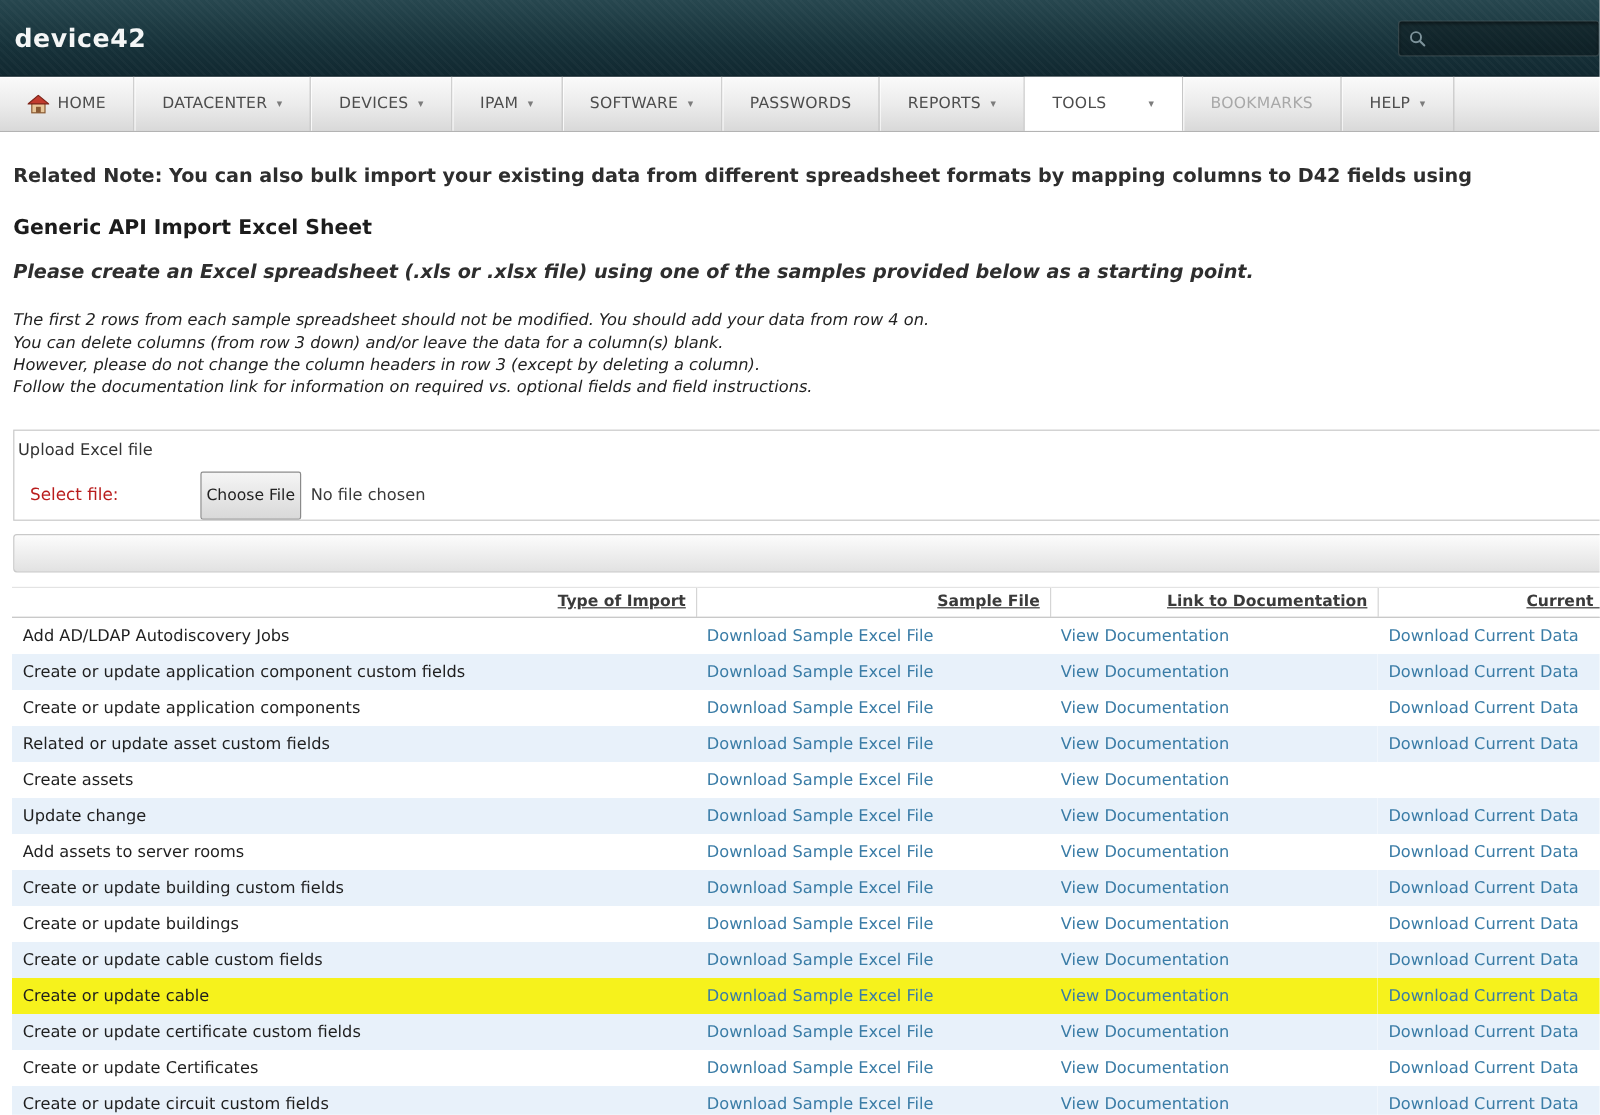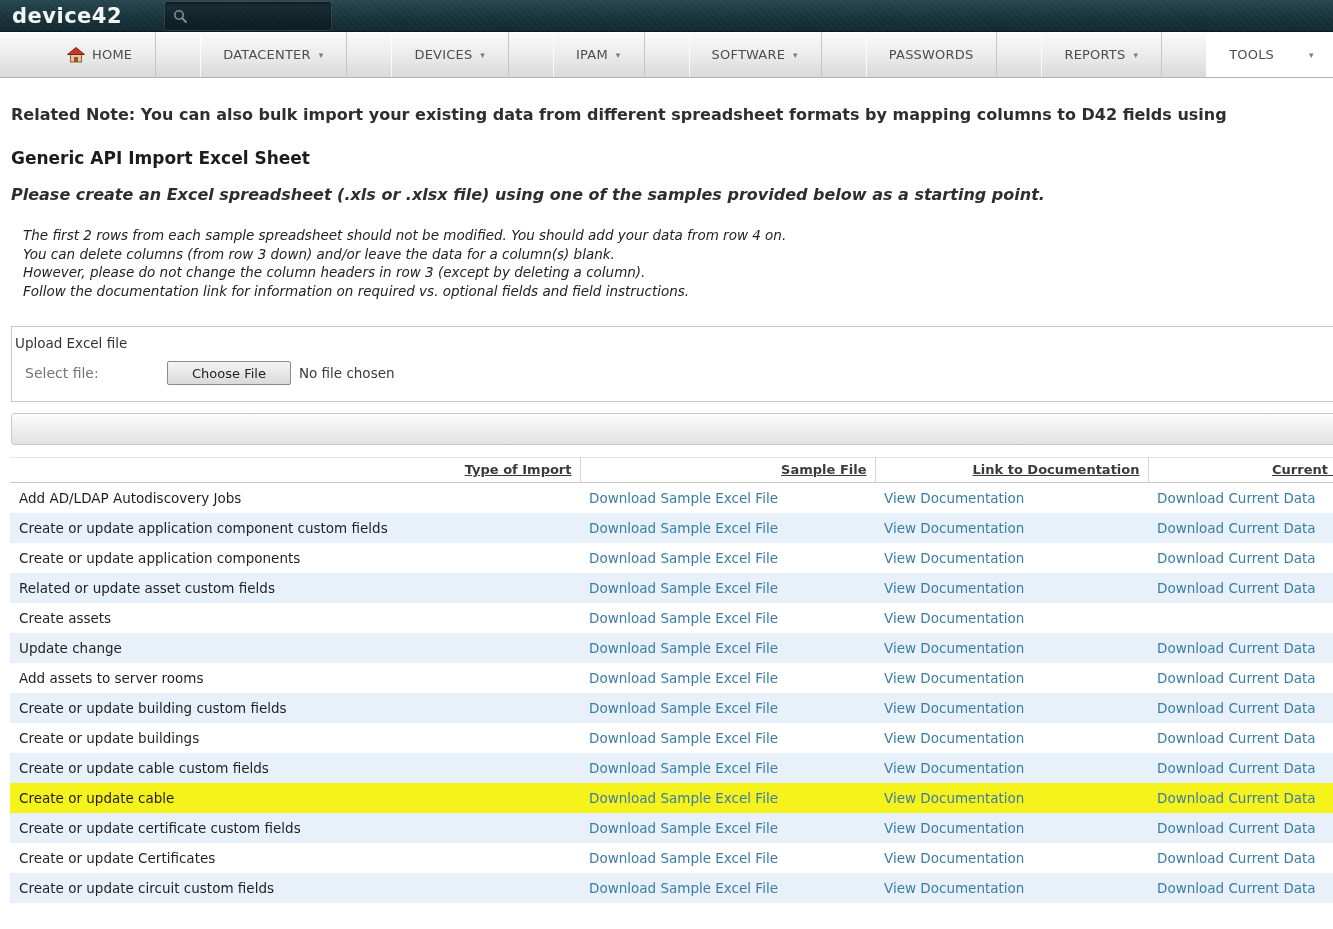--- a/index.html
+++ b/index.html
@@ -1,64 +1,64 @@
 <!DOCTYPE html>
 <html style="--topbar-bg: #16323b; --accent-link: #336e96; --table-link: #3a7ca6; --row-alt: #e8f1fa; --row-highlight: #f6f21c; --nav-active-bg: #ffffff; --home-icon-roof: #c23b2e;"><head>
 <meta charset="utf-8">
 <style>
   * { margin:0; padding:0; box-sizing:border-box; }
   html,body { width:1333px; height:929px; overflow:hidden; background:#fff;
     font-family:"DejaVu Sans","Liberation Sans",sans-serif; font-size:13px; color:#222; }
 
   
-  .topbar { height:32px; display:flex; align-items:center;
+  .topbar { height:64px; display:flex; align-items:center;
     background:
       repeating-linear-gradient(45deg, rgba(255,255,255,0.025) 0 2px, transparent 2px 5px),
       linear-gradient(180deg,#27474f 0%,#17323a 60%,#112830 100%);
     background-color:var(--topbar-bg,#16323b);
-    border-bottom:1px solid #0a1c22; }
+    border-bottom:1px solid #0a1c22;justify-content:space-between; }
   .logo { color:#f4f6f6; font-size:21px; font-weight:bold; padding-left:12px; letter-spacing:.5px; }
   .search { margin-left:42px; width:168px; height:30px; display:flex; align-items:center;
     background:rgba(0,0,0,0.30); border:1px solid rgba(255,255,255,0.14); border-radius:3px;
     box-shadow:inset 0 2px 3px rgba(0,0,0,0.45); }
   .search svg { margin:0 5px 0 8px; flex:none; }
   .search input { background:transparent; border:none; outline:none; color:#cfd8dc;
     font-family:inherit; font-size:13px; width:120px; }
 
   
   .navbar { height:46px; display:flex; align-items:stretch;
     background:linear-gradient(180deg,#fafafa 0%,#ececec 50%,#d9d9d9 100%);
     border-bottom:1px solid #b3b3b3; box-shadow:inset 0 1px 0 #fff; }
   .nav-item { display:flex; align-items:center; gap:7px; padding:0 23px; cursor:pointer;
     color:#4d4d4d; font-size:13px; letter-spacing:.2px;
-    border-right:1px solid #c6c6c6; box-shadow:inset 1px 0 0 rgba(255,255,255,.8);margin-left:44px; }
+    border-right:1px solid #c6c6c6; box-shadow:inset 1px 0 0 rgba(255,255,255,.8); }
   .nav-item:first-child { box-shadow:none; }
   .nav-item.active { background:var(--nav-active-bg,#ffffff); box-shadow:none;gap:34px; }
   .nav-item.dimmed { color:#a8a8a8; }
   .caret { font-size:9px; color:#7c7c7c; margin-left:1px; }
   .home-icon { display:inline-flex; }
 
   
   .content { padding-left:11px; }
   .related { margin-top:26px; font-size:16px; font-weight:bold; color:#2e2e2e;
     line-height:22px; white-space:nowrap; overflow:hidden; }
   .bulk-link { display:inline-block; margin-top:1px; font-size:16px; font-weight:bold;
     color:var(--accent-link,#336e96); text-decoration:none; line-height:22px; }
   h1.page-title { margin-top:22px; font-size:17px; font-weight:bold; color:#1c1c1c; }
   .subtitle { margin-top:17px; font-size:16px; font-weight:bold; color:#2e2e2e;font-style:italic; }
   .notes { margin-top:22px; }
-  .notes div { font-style:italic; font-size:13.5px; line-height:18.5px; color:#222;margin-left:12px; }
+  .notes div { font-style:italic; font-size:13.5px; line-height:18.5px; color:#222; }
 
   
   .upload-box { margin-top:26px; width:1360px; height:76px;
     border:1px solid #c9c9c9; padding:8px 0 0 3px; }
   .upload-legend { font-size:13.5px; color:#333; }
   .upload-row { margin-top:10px; display:flex; align-items:center; padding-left:10px; }
-  .select-label { color:#737373; font-size:14px; width:142px; }
-  .choose-btn { height:24px; padding:0 24px; font-family:inherit; font-size:13px; color:#222;
+  .select-label { color:#b91c1c; font-size:14px; width:142px; }
+  .choose-btn { height:40px; padding:0 4px; font-family:inherit; font-size:13px; color:#222;
     border:1px solid #8a8a8a; border-radius:2px; cursor:pointer;
     background:linear-gradient(180deg,#f5f5f5,#d9d9d9); }
   .no-file { margin-left:8px; font-size:13.5px; color:#3a3a3a; }
 
   
   .gray-bar { margin-top:11px; width:1360px; height:32px; border:1px solid #c9c9c9;
     border-radius:3px; background:linear-gradient(180deg,#fcfcfc,#e2e2e2); }
 
   
   table.import-table { margin-top:12px; margin-left:-1px; width:1365px;

